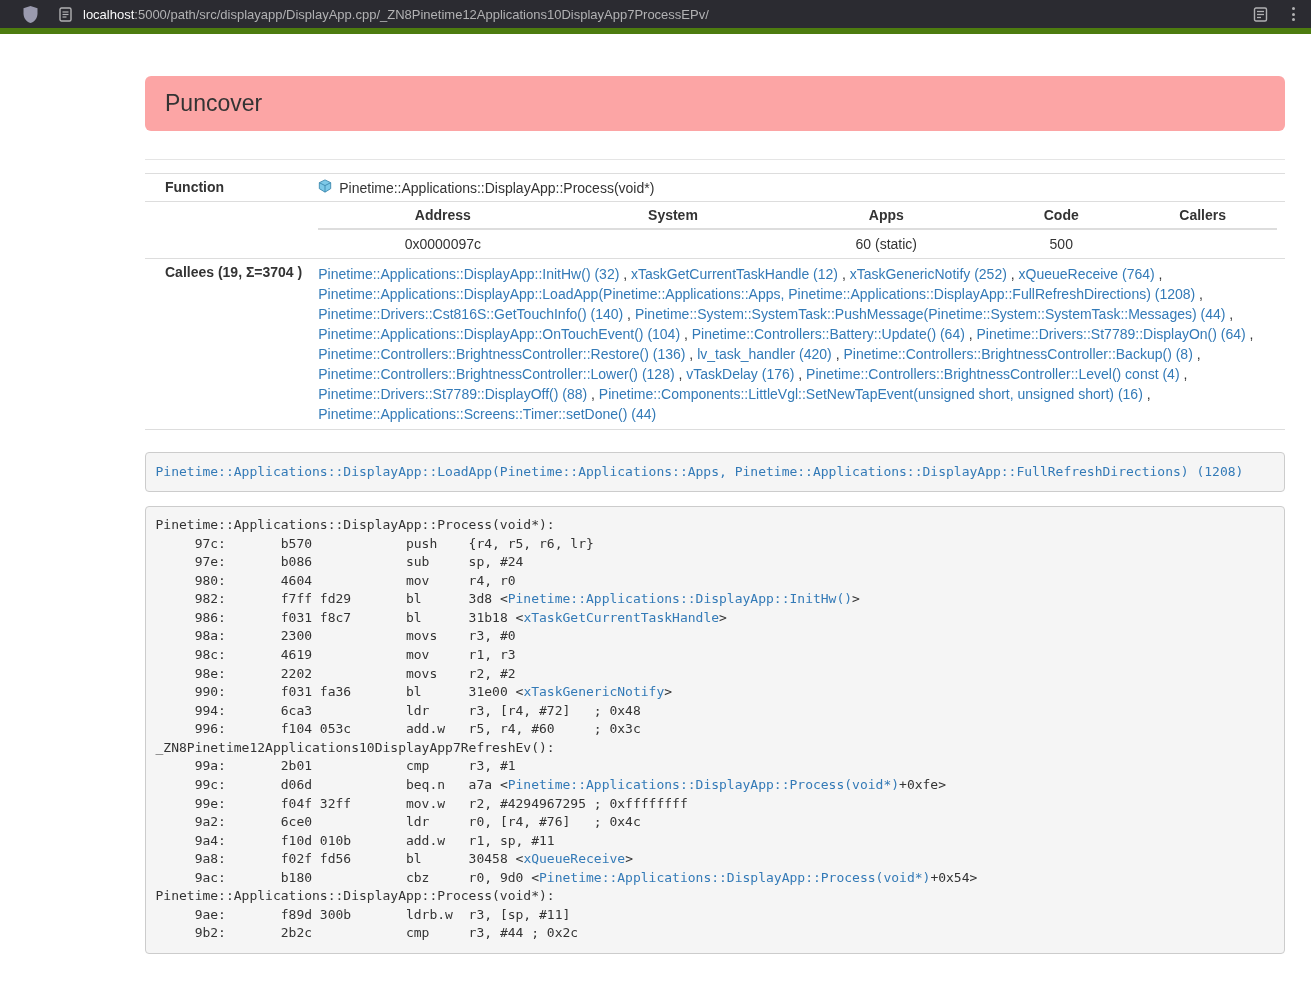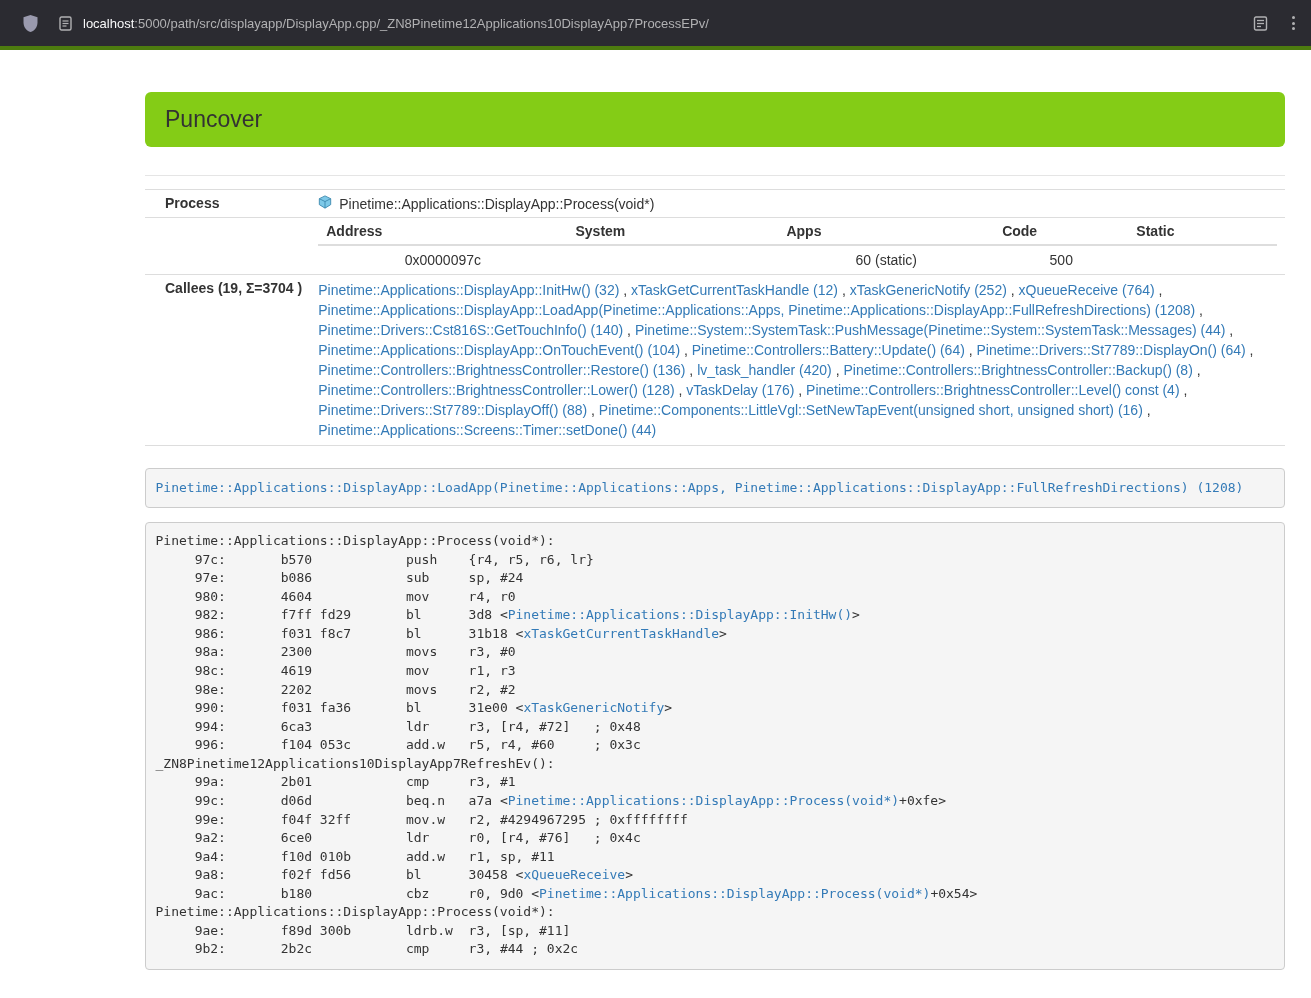--- a/index.html
+++ b/index.html
@@ -8,59 +8,59 @@
   body {
     width: 1311px; height: 998px; overflow: hidden;
     background: #ffffff;
     font-family: "Liberation Sans", sans-serif;
     font-size: 14px; color: #333333;
   }
   a { color: #337ab7; text-decoration: none; cursor: pointer; }
 
   
   .chrome {
-    height: 50px; background: #2b2b31; border-bottom: 4px solid #4d7c0f;
+    height: 34px; background: #2b2b31; border-bottom: 6px solid #4d7c0f;
     display: flex; align-items: center; padding: 0 14px 0 22px;
   }
   .chrome svg { display: block; flex: 0 0 auto; }
   .shield-wrap { margin-right: 20px; display: flex; }
   .identity-wrap { margin-right: 11px; display: flex; }
   .urlbox {
     flex: 1 1 auto; font-size: 13px; color: #b1b1b3;
     white-space: nowrap; overflow: hidden;
   }
   .urlbox .host { color: #f9f9fa; }
   .chrome-right { display: flex; align-items: center; gap: 22px; margin-left: 16px; }
   .kebab { display: flex; flex-direction: column; gap: 2.5px; padding: 3px 2px; cursor: pointer; }
   .kebab i { width: 3px; height: 3px; border-radius: 50%; background: #b1b1b3; display: block; }
 
   
   .container { width: 1140px; margin-left: 145px; }
 
-  .jumbotron { margin-top: 42px; background: #84cc16; border-radius: 6px; padding: 14px 20px; }
+  .jumbotron { margin-top: 42px; background: #fca5a5; border-radius: 6px; padding: 14px 20px; }
   .jumbotron h1 { margin: 0; font-size: 23px; font-weight: 500; color: #333; }
 
   hr.divider { border: 0; border-top: 1px solid #e5e5e5; margin: 28px 0 0 0; }
 
   .breadcrumb { margin: 15px 0 0 0; font-size: 15px; color: #333; }
 
   
   table.info { width: 100%; border-collapse: collapse; margin-top: 13px; border-bottom: 1px solid #ddd; }
   table.info > tbody > tr > th,
   table.info > tbody > tr > td { border-top: 1px solid #ddd; text-align: left; vertical-align: top; }
   table.info > tbody > tr > th {
     width: 150px; padding: 5px 8px 5px 20px; font-weight: bold; white-space: nowrap;
   }
   table.info > tbody > tr > td { padding: 5px 8px; }
   table.info > tbody > tr > td.no-vpad { padding: 0 8px; }
 
   .func-cell { display: flex; align-items: center; gap: 7px; }
 
   table.stats { width: 100%; border-collapse: collapse; }
-  table.stats th { text-align: left; font-weight: bold; padding: 5px 8px; border-bottom: 2px solid #ddd; margin-top: 10px; }
+  table.stats th { text-align: center; font-weight: bold; padding: 5px 8px; border-bottom: 2px solid #ddd; margin-top: 10px; }
   table.stats td { text-align: center; padding: 6px 8px; }
 
   .callees { line-height: 20px; margin-top: 14px; }
 
   
   pre.codebox {
     font-family: "DejaVu Sans Mono", "Liberation Mono", monospace;
     font-size: 13px; line-height: 1.42857;
     color: #333; background: #f5f5f5;
     border: 1px solid #cccccc; border-radius: 4px;
@@ -112,21 +112,21 @@
   <div class="jumbotron">
     <h1>Puncover</h1>
   </div>
 
   <hr class="divider">
 
 
   <table class="info">
     <tbody>
       <tr>
-        <th>Process</th>
+        <th>Function</th>
         <td>
           <span class="func-cell">
             <span>
               <svg width="14" height="14" viewBox="0 0 16 16">
                 <path d="M8 1 L14.5 4.2 V11 L8 15 L1.5 11 V4.2 Z" fill="#7ec9e8" stroke="#3a87ad" stroke-width="1"></path>
                 <path d="M1.5 4.2 L8 7.5 L14.5 4.2 M8 7.5 V15" fill="none" stroke="#3a87ad" stroke-width="1"></path>
               </svg>
             </span>
             <span>Pinetime::Applications::DisplayApp::Process(void*)</span>
           </span>
@@ -142,21 +142,21 @@
                 <col style="width:22.5%">
                 <col style="width:14%">
                 <col style="width:15.5%">
             </colgroup>
             <tbody>
               <tr>
                 <th>Address</th>
                 <th>System</th>
                 <th>Apps</th>
                 <th>Code</th>
-                <th>Static</th>
+                <th>Callers</th>
               </tr>
               <tr>
                 <td>0x0000097c</td>
                 <td></td>
                 <td>60 (static)</td>
                 <td>500</td>
                 <td></td>
               </tr>
             </tbody>
           </table>

